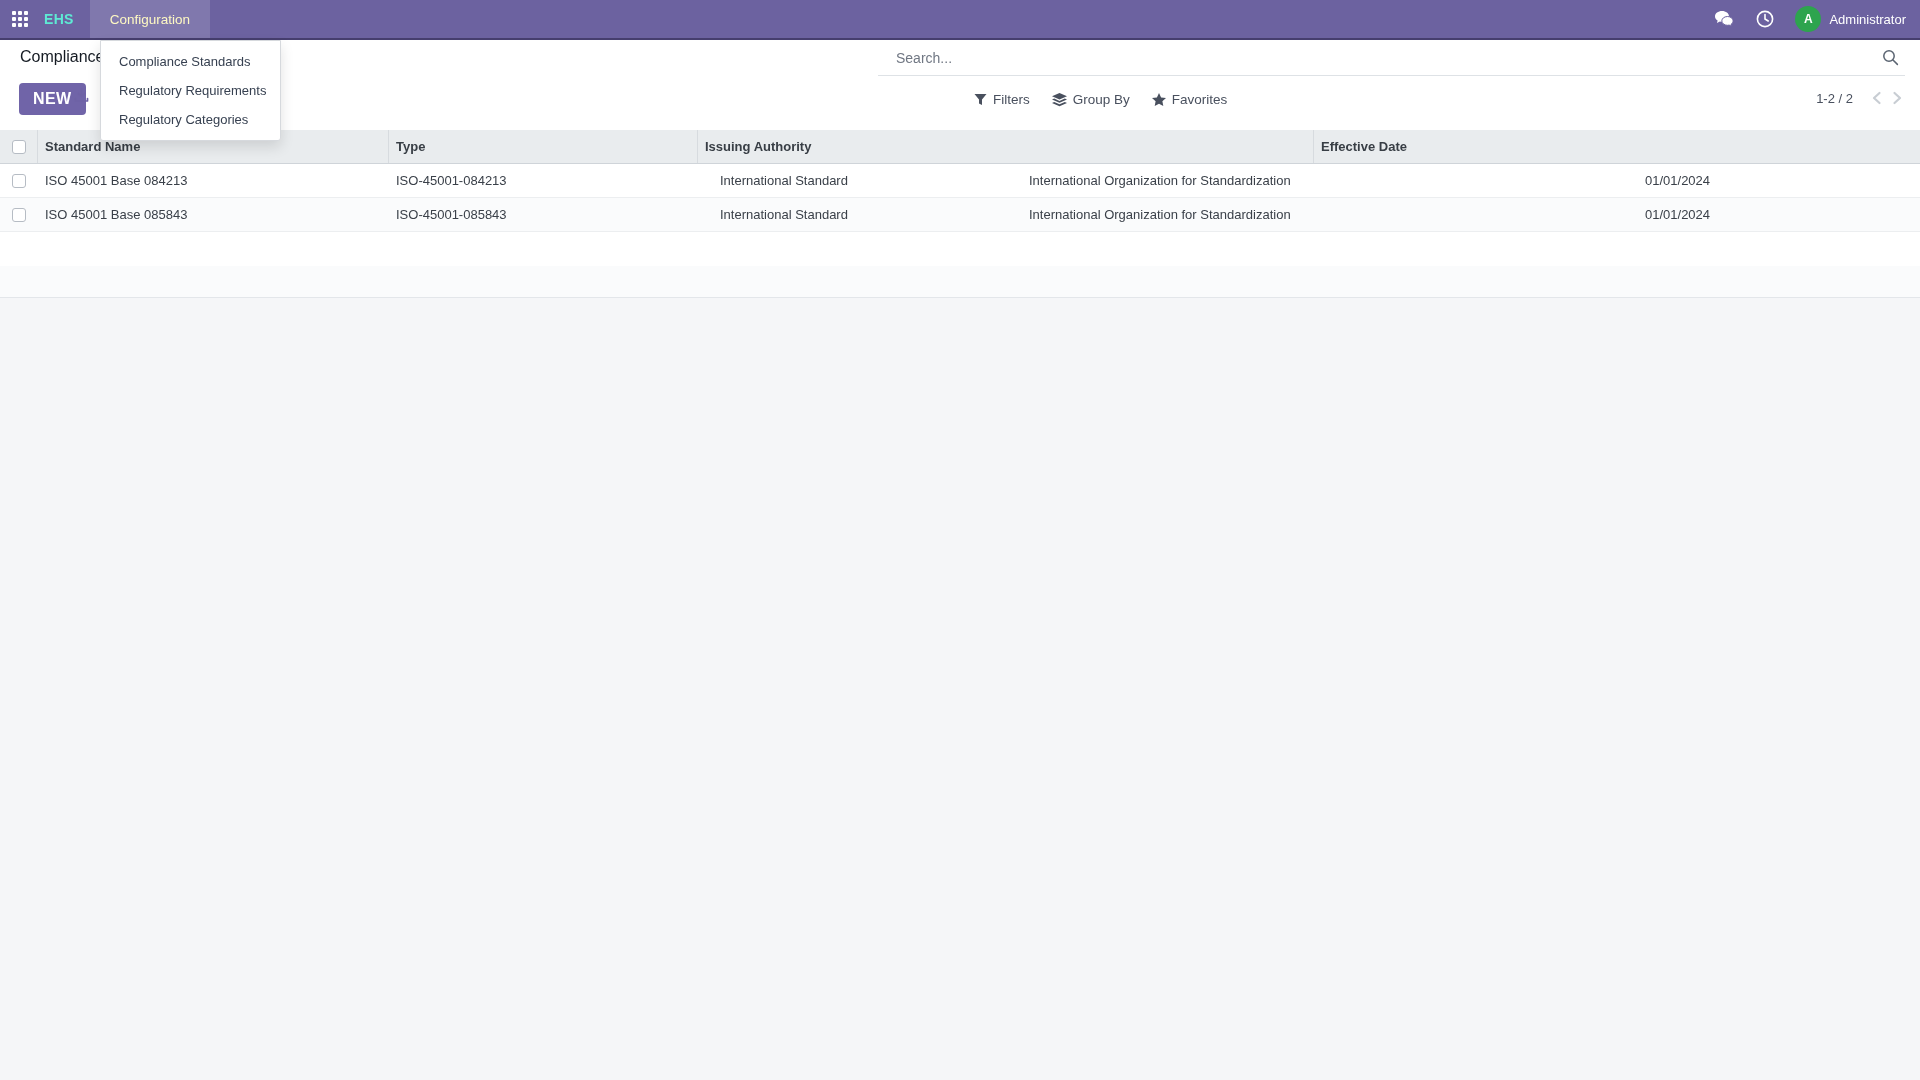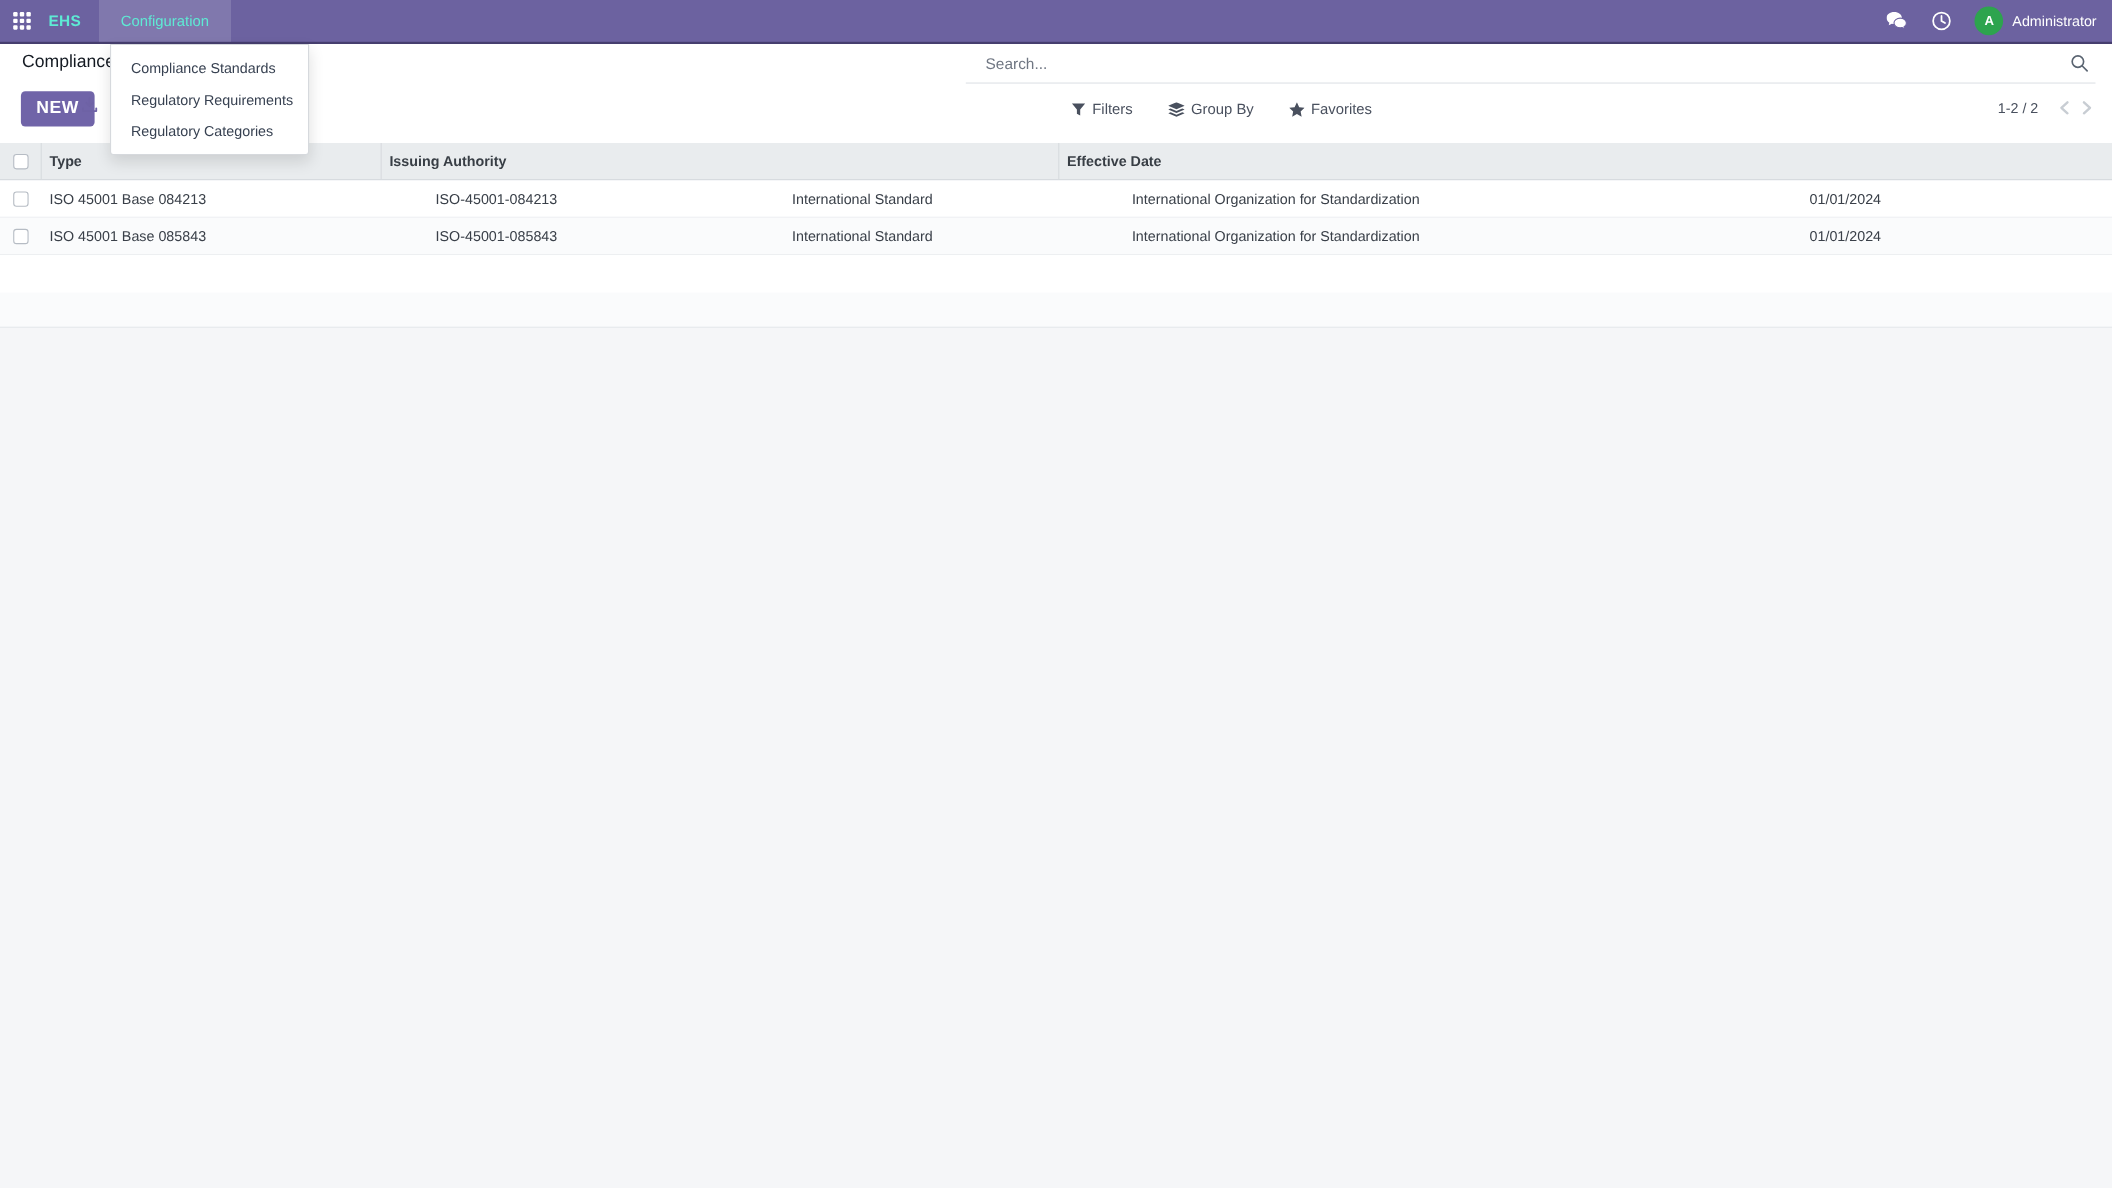--- a/index.html
+++ b/index.html
@@ -7,21 +7,21 @@
 
   
   .navbar { position:absolute; top:0; left:0; width:1920px; height:40px;
             background:#6c62a0; border-bottom:2px solid #463e6e;
             display:flex; align-items:center; justify-content:space-between; z-index:50; }
   .nav-left { display:flex; align-items:center; height:100%; }
   .apps-btn { width:40px; height:100%; display:flex; align-items:center; justify-content:center; cursor:pointer; background:transparent; border:none; }
   .grid-icon { display:grid; grid-template-columns:repeat(3,4px); grid-template-rows:repeat(3,4px); gap:2px; }
   .grid-icon span { background:#fff; border-radius:1px; }
   .brand { color:#5eead4; font-size:14px; font-weight:bold; padding:0 16px 0 4px; letter-spacing:.3px; cursor:pointer; }
-  .nav-item { height:100%; display:flex; align-items:center; padding:0 20px; color:#5eead4; font-size:13.5px; cursor:pointer; }
+  .nav-item { height:100%; display:flex; align-items:center; padding:0 20px; color:#fef9c3; font-size:13.5px; cursor:pointer; }
   .nav-item.active { background:rgba(255,255,255,.14); }
   .nav-right { display:flex; align-items:center; height:100%; padding-right:14px; }
   .nav-icon-btn { background:transparent; border:none; height:100%; display:flex; align-items:center; padding:0 11px; cursor:pointer; }
   .user { display:flex; align-items:center; gap:8px; margin-left:10px; cursor:pointer; }
   .avatar { width:26px; height:26px; border-radius:50%; display:flex; align-items:center; justify-content:center;
             color:#fff; font-size:12px; font-weight:bold; }
   .user-name { color:#fff; font-size:13px; }
 
   
   .content { position:absolute; top:40px; left:0; width:1920px; background:#fff; }
@@ -29,21 +29,21 @@
   .searchbar { position:absolute; top:0; left:878px; right:15px; height:36px;
                display:flex; align-items:center; border-bottom:1px solid #dee2e6; cursor:text; }
   .search-ph { color:#707783; font-size:14px; padding-left:18px; flex:1; }
   .search-ic { margin-right:6px; display:flex; }
 
   .cp-row2 { position:absolute; top:40px; left:0; right:0; height:50px; }
   .btn-new { position:absolute; left:19px; top:3px; background:#7064a8; color:#fff; border:none; border-radius:4px;
              font-family:inherit; font-size:16px; font-weight:bold; letter-spacing:.4px; padding:7px 14px; cursor:pointer; }
   .dl-btn { position:absolute; left:74px; top:8px; background:transparent; border:none; cursor:pointer; }
 
-  .filter-group { position:absolute; left:966px; top:7px; display:flex; align-items:center; gap:16px; }
+  .filter-group { position:absolute; left:966px; top:7px; display:flex; align-items:center; gap:6px; }
   .cp-btn { display:flex; align-items:center; gap:6px; background:transparent; border:none; font-family:inherit;
             font-size:13.5px; color:#49505e; padding:5px 8px; cursor:pointer; }
   .pager { position:absolute; right:15px; top:9px; display:flex; align-items:center; gap:6px; }
   .pager-range { font-size:13px; color:#49505e; margin-right:10px; }
   .pg-btn { background:transparent; border:none; cursor:default; display:flex; padding:2px; }
 
   
   .dropdown { position:absolute; top:40px; left:100px; width:181px; background:#fff;
               border:1px solid #d6d9dd; border-radius:0 0 3px 3px; box-shadow:0 6px 14px rgba(0,0,0,.12);
               padding:6px 0; z-index:60; }
@@ -170,20 +170,21 @@
       </button>
     </div>
   </div>
 </div>
 
 <div class="list">
   <div class="lrow lhead">
     <div class="cell col-cb">
       <span class="cb"></span>
     </div>
+    <div class="cell col-1">Standard Name</div>
     <div class="cell col-3">Type</div>
     <div class="cell col-4">Issuing Authority</div>
     <div class="cell col-5">Effective Date</div>
   </div>
 
   <div>
 
       <div class="lrow drow">
         <div class="cell col-cb">
           <span class="cb"></span>

